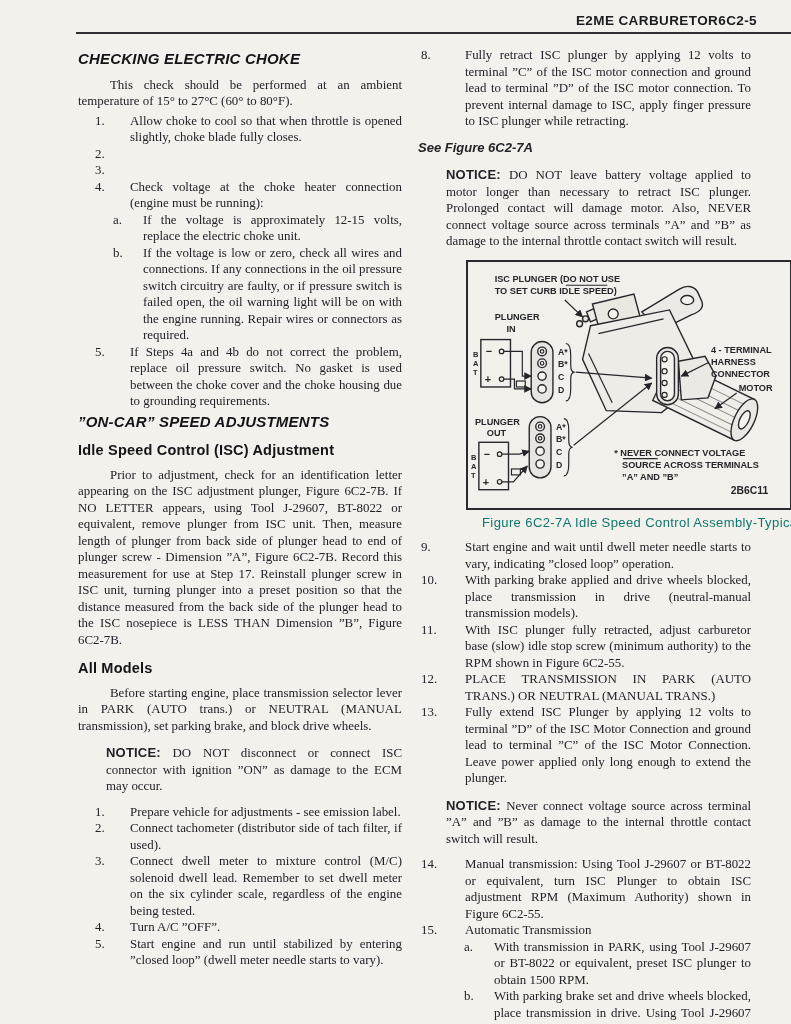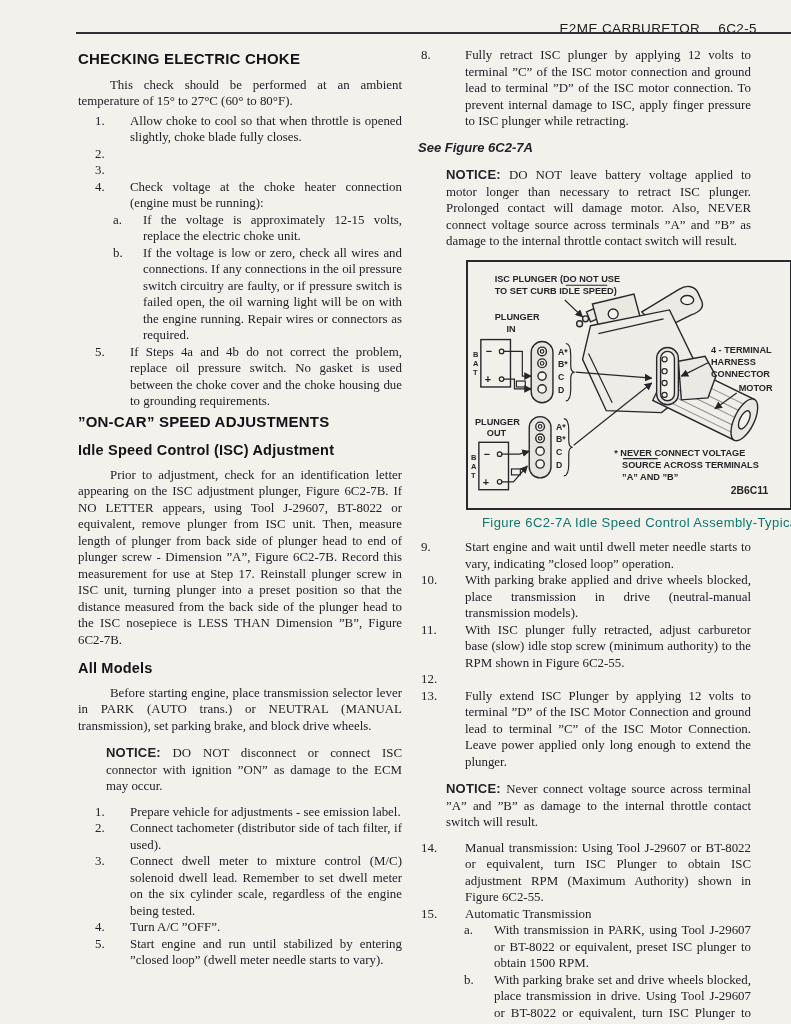--- a/index.html
+++ b/index.html
@@ -1,27 +1,27 @@
 <!DOCTYPE html>
 <html><head>
 <meta charset="utf-8">
 <style>
   html,body{margin:0;padding:0;background:#dcdbd6;}
   .page{position:relative;width:791px;height:1024px;background:#f2f1ec;overflow:hidden;
         font-family:"Liberation Serif",serif;color:#222228;}
-  .hdr{position:absolute;top:21px;right:34px;display:flex;gap:18px;
-       font-family:"Liberation Sans",sans-serif;font-weight:normal;font-size:13.5px;
+  .hdr{position:absolute;top:13px;right:34px;display:flex;
+       font-family:"Liberation Sans",sans-serif;font-weight:bold;font-size:13.5px;
        letter-spacing:.4px;color:#1c1c20;}
   .hdr-rule{position:absolute;top:32px;left:76px;right:0;height:2px;background:#2e2e33;}
   .col{position:absolute;top:47px;font-size:12.9px;line-height:16.5px;text-align:justify;}
   .col-left{left:78px;width:324px;}
   .col-right{left:418px;width:333px;}
   h2,h3{font-family:"Liberation Sans",sans-serif;color:#141418;text-align:left;
         letter-spacing:.2px;margin:0;}
-  h2{font-size:15px;margin:4px 0 9px;}
+  h2{font-size:15px;margin:4px 0 9px;font-style:italic;}
   h3{font-size:14.5px;margin:12px 0 8px;}
   .p-ind{text-indent:32px;margin:8px 0 3px;}
   .li{display:flex;margin:0;}
   .li .num{flex:none;width:52px;padding-left:17px;box-sizing:border-box;}
   .col-right .li .num{width:47px;padding-left:3px;}
   .li .txt{flex:1;}
   .sub{display:flex;margin-left:35px;}
   .col-right .sub{margin-left:46px;}
   .sub .num{flex:none;width:30px;padding-left:0;}
   .notice{margin:11px 0 9px 28px;}
@@ -254,20 +254,21 @@
     <div class="li">
       <span class="num">10.</span>
       <span class="txt">With parking brake applied and drive wheels blocked, place transmission in drive (neutral-manual transmission models).</span>
     </div>
     <div class="li">
       <span class="num">11.</span>
       <span class="txt">With ISC plunger fully retracted, adjust carburetor base (slow) idle stop screw (minimum authority) to the RPM shown in Figure 6C2-55.</span>
     </div>
     <div class="li">
       <span class="num">12.</span>
+      <span class="txt">PLACE TRANSMISSION IN PARK (AUTO TRANS.) OR NEUTRAL (MANUAL TRANS.)</span>
     </div>
     <div class="li">
       <span class="num">13.</span>
       <span class="txt">Fully extend ISC Plunger by applying 12 volts to terminal ”D” of the ISC Motor Connection and ground lead to terminal ”C” of the ISC Motor Connection. Leave power applied only long enough to extend the plunger.</span>
     </div>
 
     <p class="notice"><b>NOTICE:</b> <span>Never connect voltage source across terminal ”A” and ”B” as damage to the internal throttle contact switch will result.</span></p>
 
     <div class="li">
       <span class="num">14.</span>

